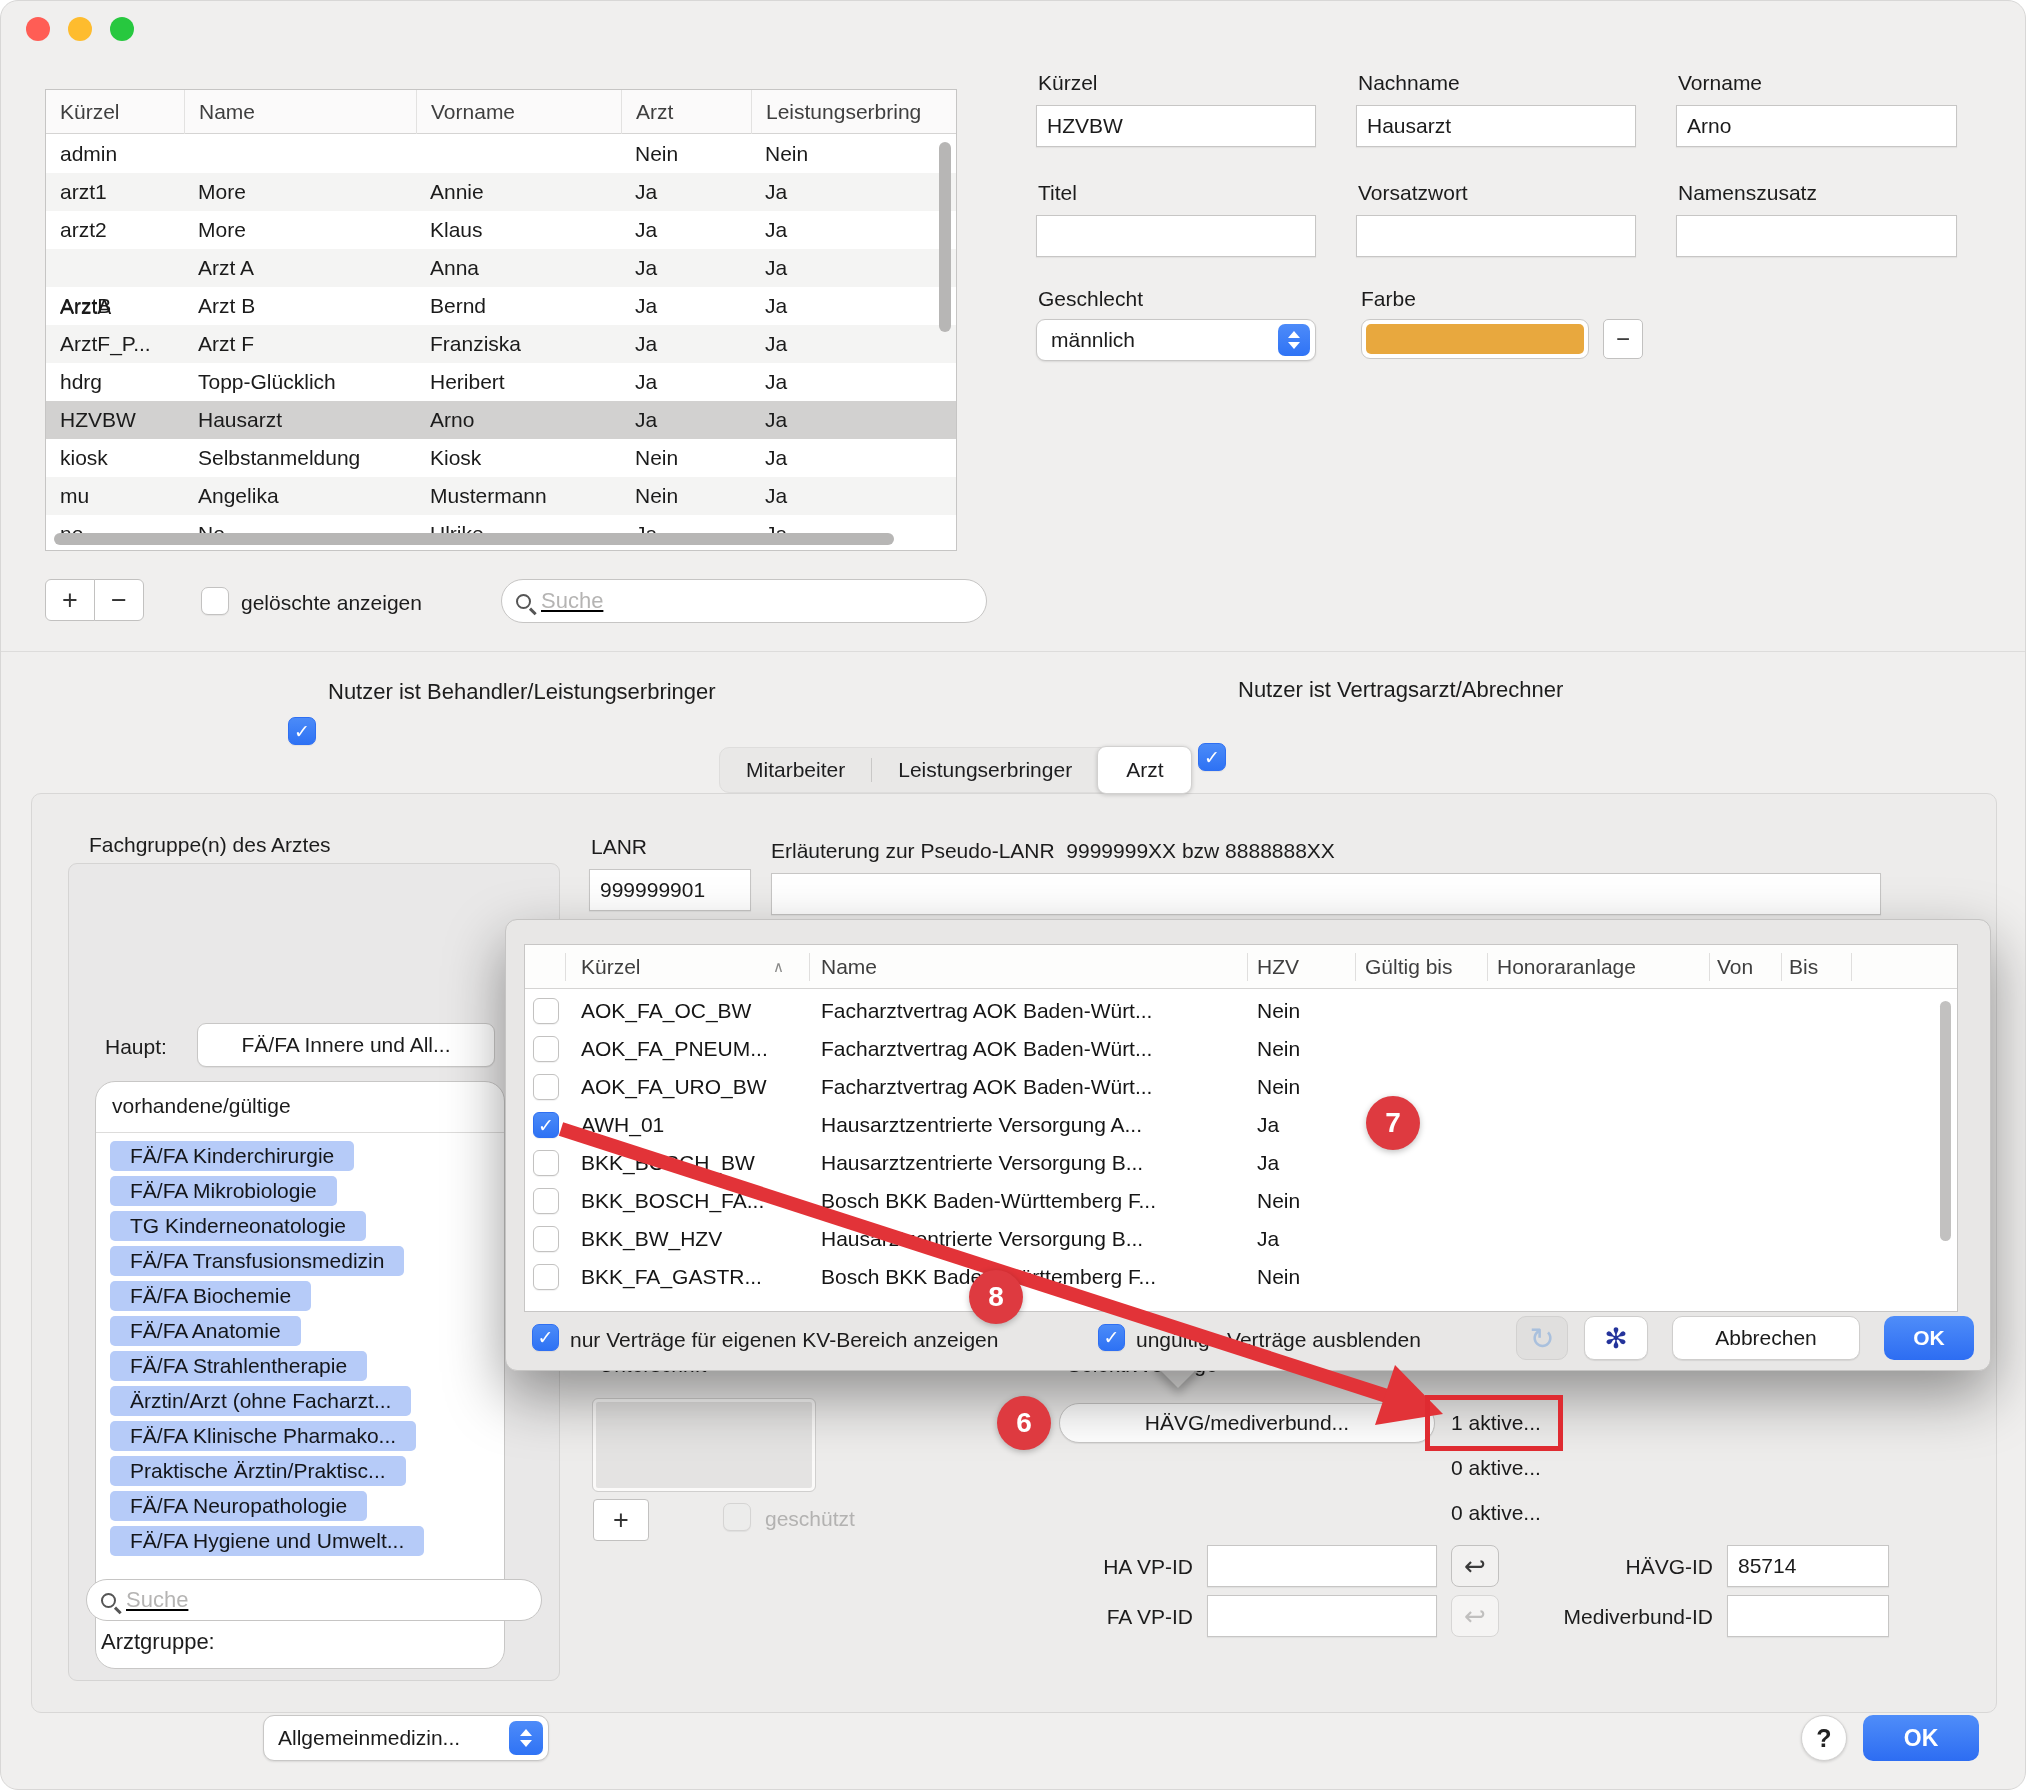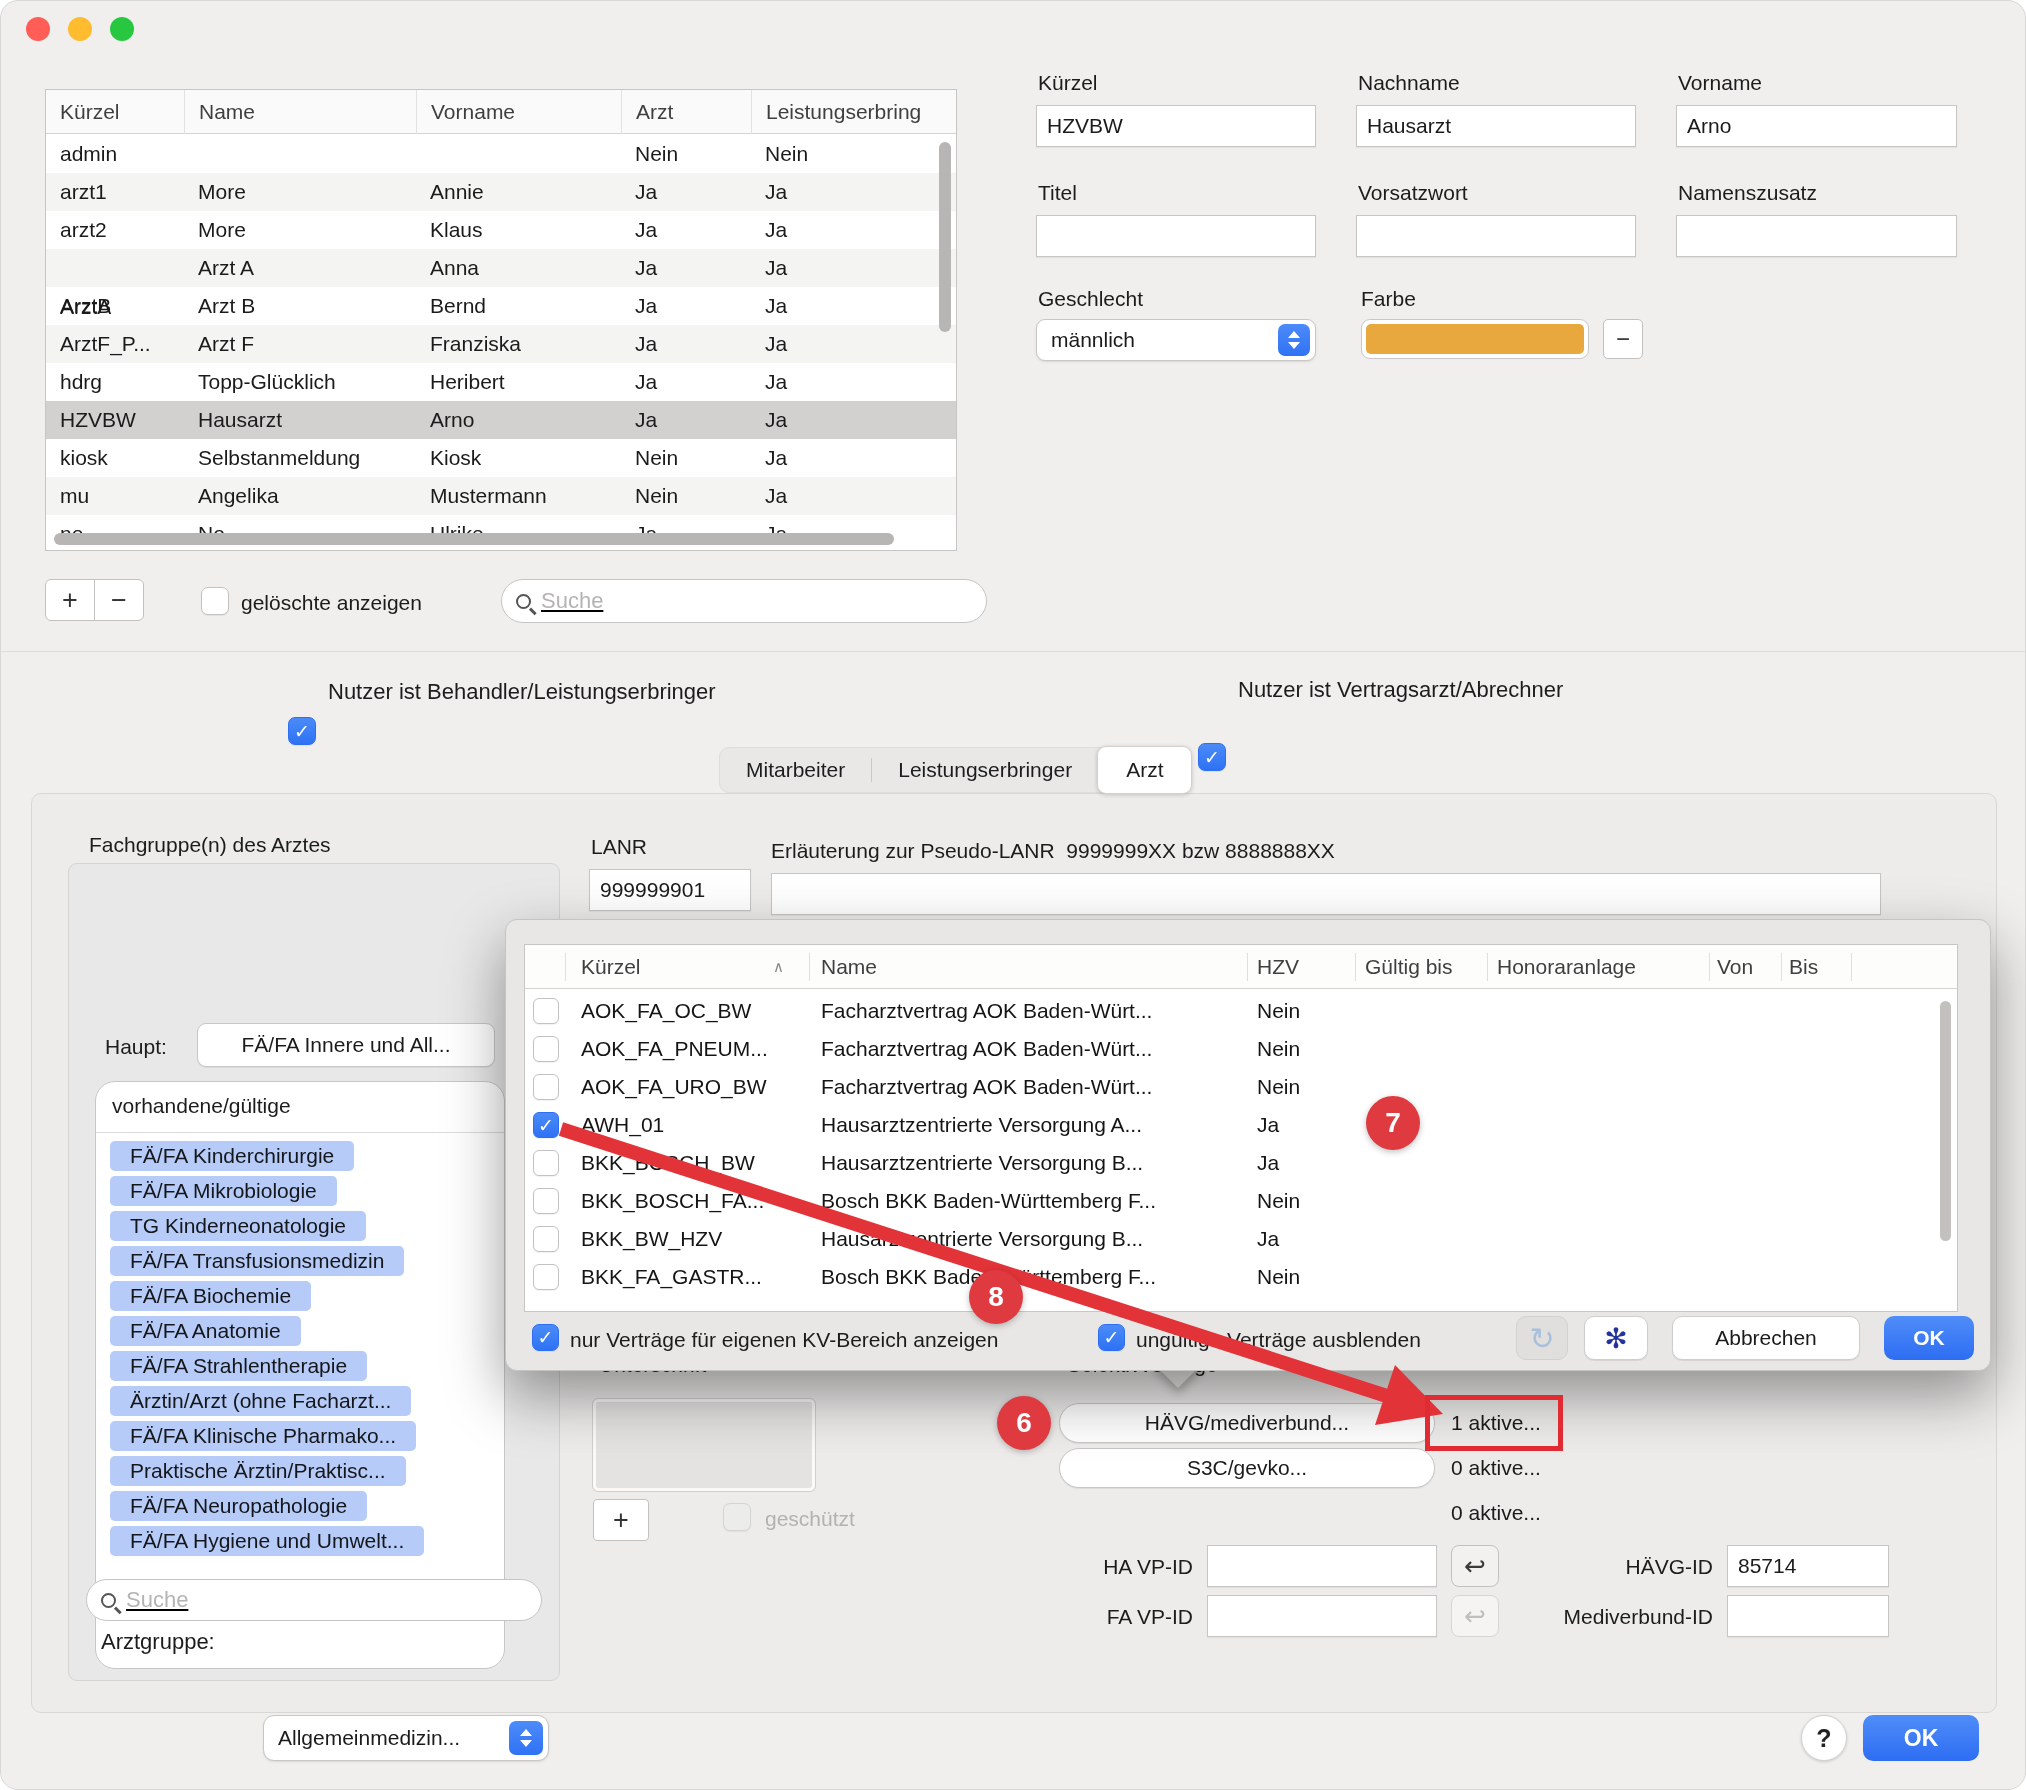--- a/index.html
+++ b/index.html
@@ -276,21 +276,20 @@
 
   <div class="abs label" style="left:598px;top:1352px;">Unterschrift</div>
   <div class="abs" style="left:592px;top:1398px;width:222px;height:92px;background:#e4e3e2;border:3px solid #fbfaf9;outline:1px solid #d0cfce;border-radius:5px;"></div>
   <div class="abs sq-btn" style="left:592px;top:1498px;width:56px;height:42px;border-radius:4px;">+</div>
   <div class="abs checkbox disabled" style="left:722px;top:1502px;"></div>
   <div class="abs label" style="left:764px;top:1506px;color:#b3b2b1;">geschützt</div>
 
   <div class="abs label" style="left:1066px;top:1352px;">Selektivverträge</div>
   <div class="sel-btn" style="top:1402px;">HÄVG/mediverbund...</div>
   <div class="count" style="top:1410px;">1 aktive...</div>
-  <div class="sel-btn" style="top:1447px;">S3C/gevko...</div>
   <div class="count" style="top:1455px;">0 aktive...</div>
   <div class="count" style="top:1500px;">0 aktive...</div>
 
   <div class="abs label" style="left:1040px;top:1554px;width:152px;text-align:right;">HA VP-ID</div>
   <div class="abs field" style="left:1206px;top:1544px;width:230px;height:42px;"></div>
   <div class="abs sq-btn" style="left:1450px;top:1544px;width:48px;height:42px;border-radius:8px;background:#f2f1f0;">
       <span class="reply-ic">↩</span>
     </div>
   <div class="abs label" style="left:1560px;top:1554px;width:152px;text-align:right;">HÄVG-ID</div>
   <div class="abs field" style="left:1726px;top:1544px;width:162px;height:42px;">85714</div>

